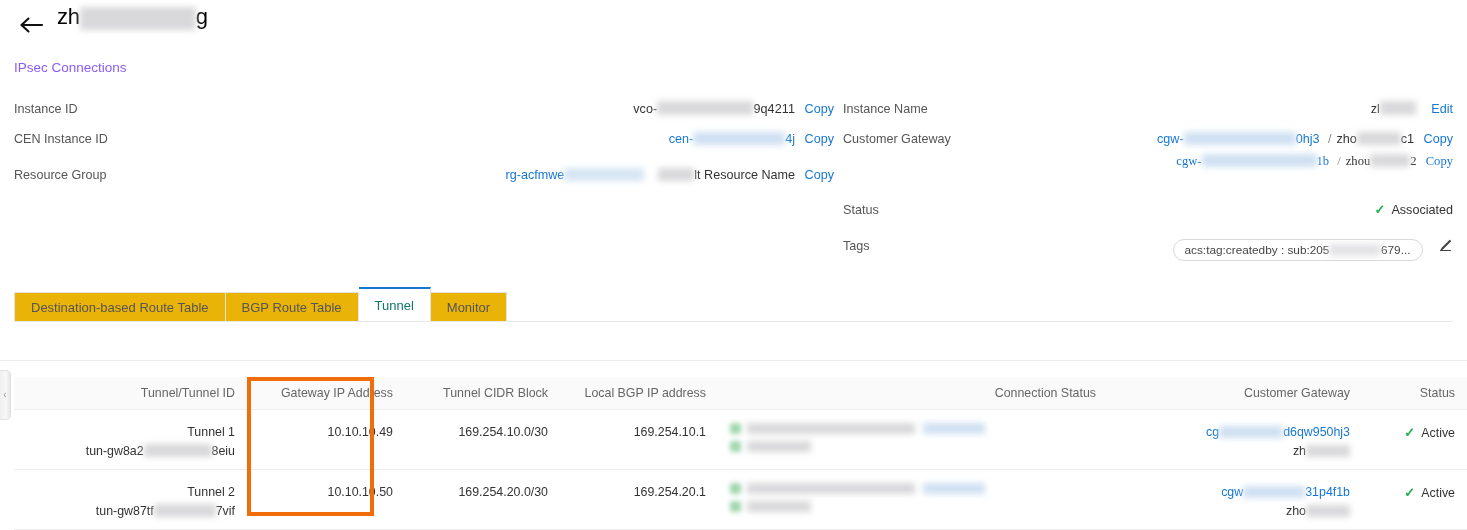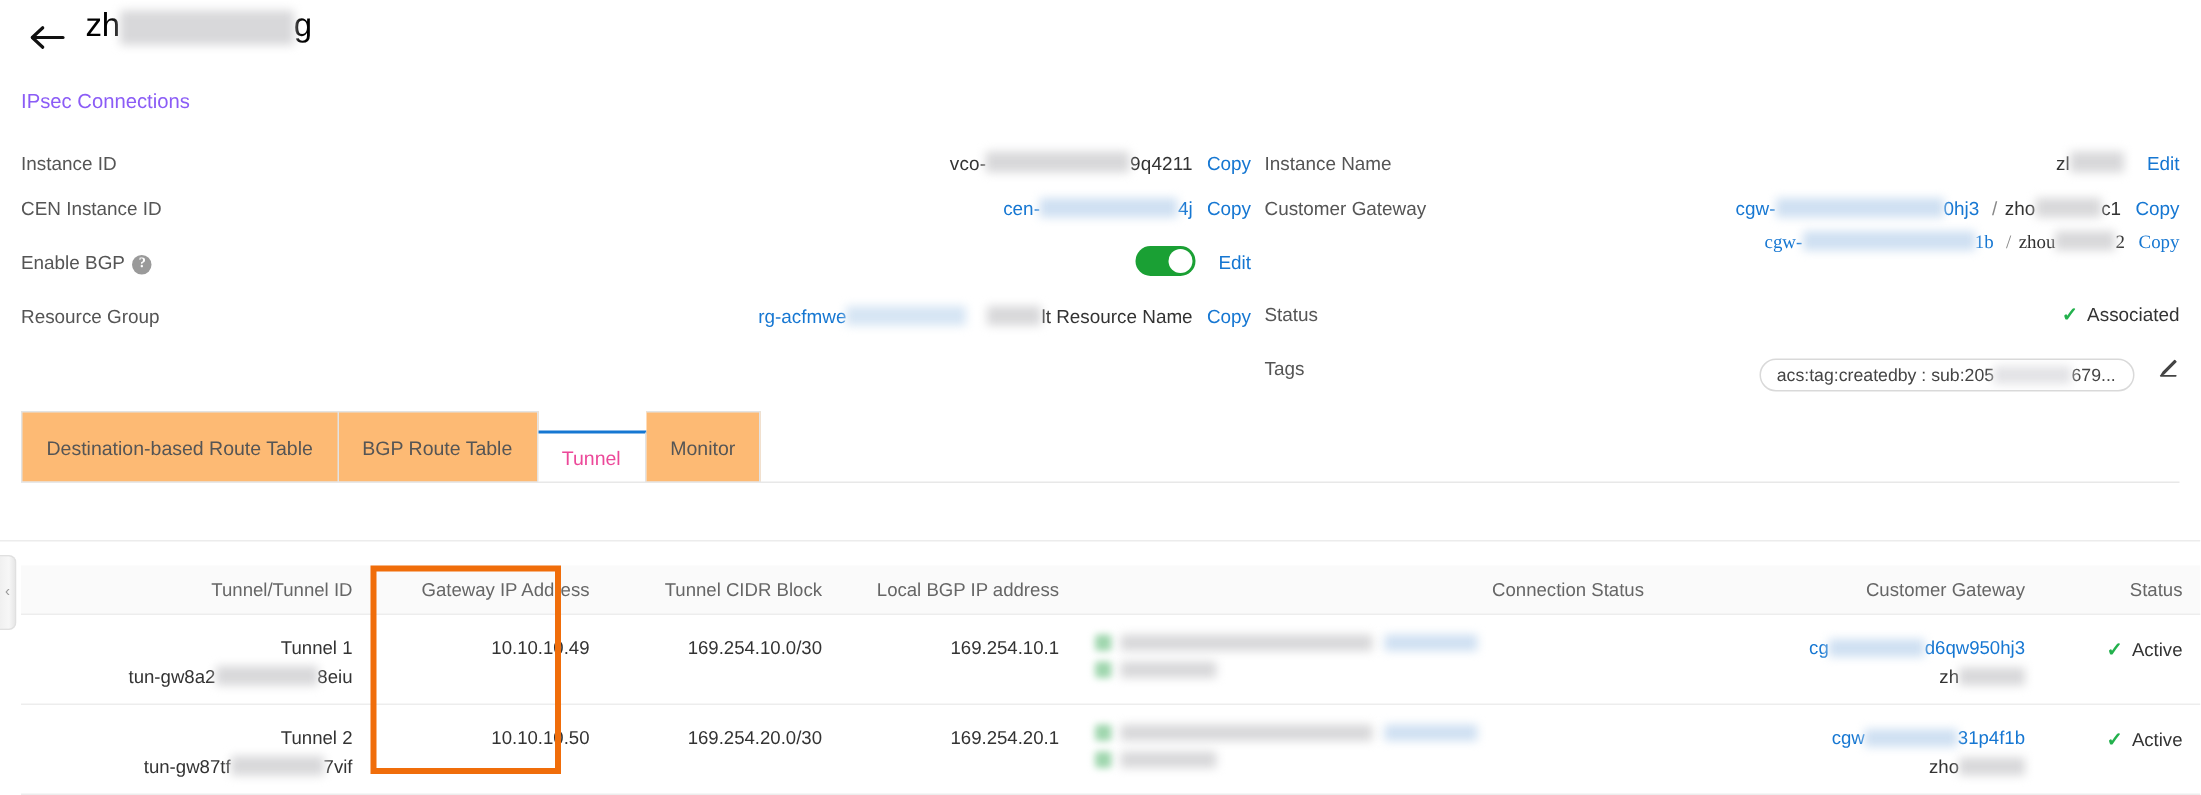--- a/index.html
+++ b/index.html
@@ -93,29 +93,29 @@
   .pencil {
     display: inline-block; margin-left: 12px; vertical-align: -3px; cursor: pointer;
   }
 
   
   .tabs {
     position: absolute; left: 14px; top: 288px;
     display: flex; align-items: flex-end; height: 34px;
   }
   .tab {
-    height: 48px; padding: 0 16px;
+    height: 30px; padding: 0 16px;
     display: flex; align-items: center; justify-content: center;
-    font-size: 13px; color: #555; background: #fdba74;
+    font-size: 13px; color: #555; background: #eab308;
     border: 1px solid #e3e3e3; border-left: none;
     cursor: pointer; white-space: nowrap;
   }
   .tab:first-child { border-left: 1px solid #e3e3e3; }
   .tab.active {
-    color: #ec4899; background: #fff;
+    color: #0f766e; background: #fff;
     border-top: 2px solid #1677d2;
     border-bottom: 1px solid #fff;
     height: 35px;
   }
   .tabs-underline {
     position: absolute; left: 14px; top: 321px; width: 1439px; height: 1px; background: #e8e8e8;
   }
 
   
   .table-wrap { position: absolute; left: 14px; top: 377px; width: 1453px; text-align: right; }
@@ -203,29 +203,20 @@
 
       <div class="drow">
         <div class="dlabel">CEN Instance ID</div>
         <div class="dval">
           <span class="link">cen-</span><span class="redact blue" style="width:92px;height:13px;vertical-align:-2px;"></span><span class="link">4j</span>
           <span class="copy">Copy</span>
         </div>
       </div>
 
 
-      <div class="drow" style="margin-top:6px;">
-        <div class="dlabel">
-          <span>Enable BGP</span><span class="help-icon">?</span>
-        </div>
-        <div class="dval">
-          <span class="toggle"></span>
-          <span class="link" style="margin-left:12px;">Edit</span>
-        </div>
-      </div>
 
       <div class="drow" style="margin-top:6px;">
         <div class="dlabel">Resource Group</div>
         <div class="dval">
           <span class="link">rg-acfmwe</span><span class="redact blue2" style="width:80px;height:13px;vertical-align:-2px;"></span><span class="redact" style="width:36px;height:13px;vertical-align:-2px;margin-left:14px;"></span><span>lt Resource Name</span>
           <span class="copy">Copy</span>
         </div>
       </div>
     </div>
 

